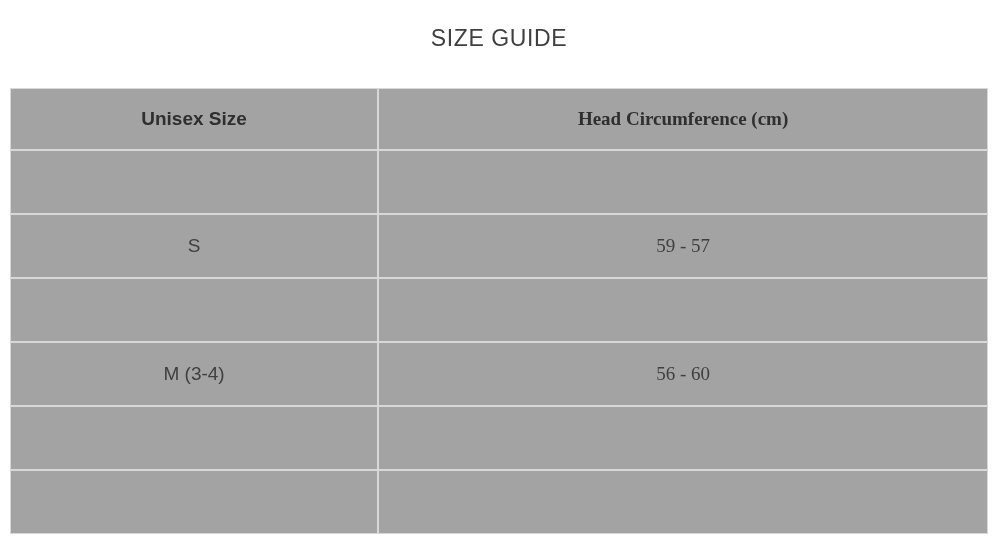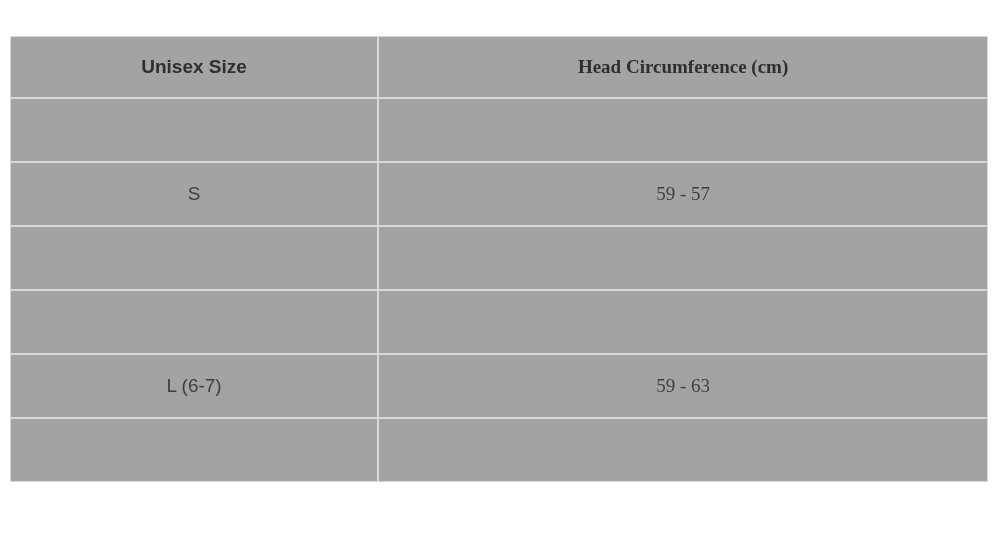--- a/index.html
+++ b/index.html
@@ -76,20 +76,21 @@
     height: 12px;
     padding: 0;
     background: #ffffff;
   }
 </style>
 </head>
 <body>
 
 <div class="page">
 
+  <div class="size-guide-title">SIZE GUIDE</div>
 
   <div class="table-wrap">
     <table class="size-table">
       <tbody>
         <tr class="header-row">
           <td class="col-size">Unisex Size</td>
           <td class="col-circ">Head Circumference (cm)</td>
         </tr>
         <tr class="row-gap">
           <td></td>
@@ -98,29 +99,29 @@
 
         <tr>
           <td class="col-size">S</td>
           <td class="col-circ">59 - 57</td>
         </tr>
         <tr class="row-gap">
           <td></td>
           <td></td>
         </tr>
 
+        <tr>
+          <td class="col-size">M (3-4)</td>
+          <td class="col-circ">56 - 60</td>
+        </tr>
         <tr class="row-gap">
           <td></td>
           <td></td>
         </tr>
 
-        <tr>
-          <td class="col-size">L (6-7)</td>
-          <td class="col-circ">59 - 63</td>
-        </tr>
         <tr class="row-gap">
           <td></td>
           <td></td>
         </tr>
 
       </tbody>
     </table>
   </div>
 
 </div>

